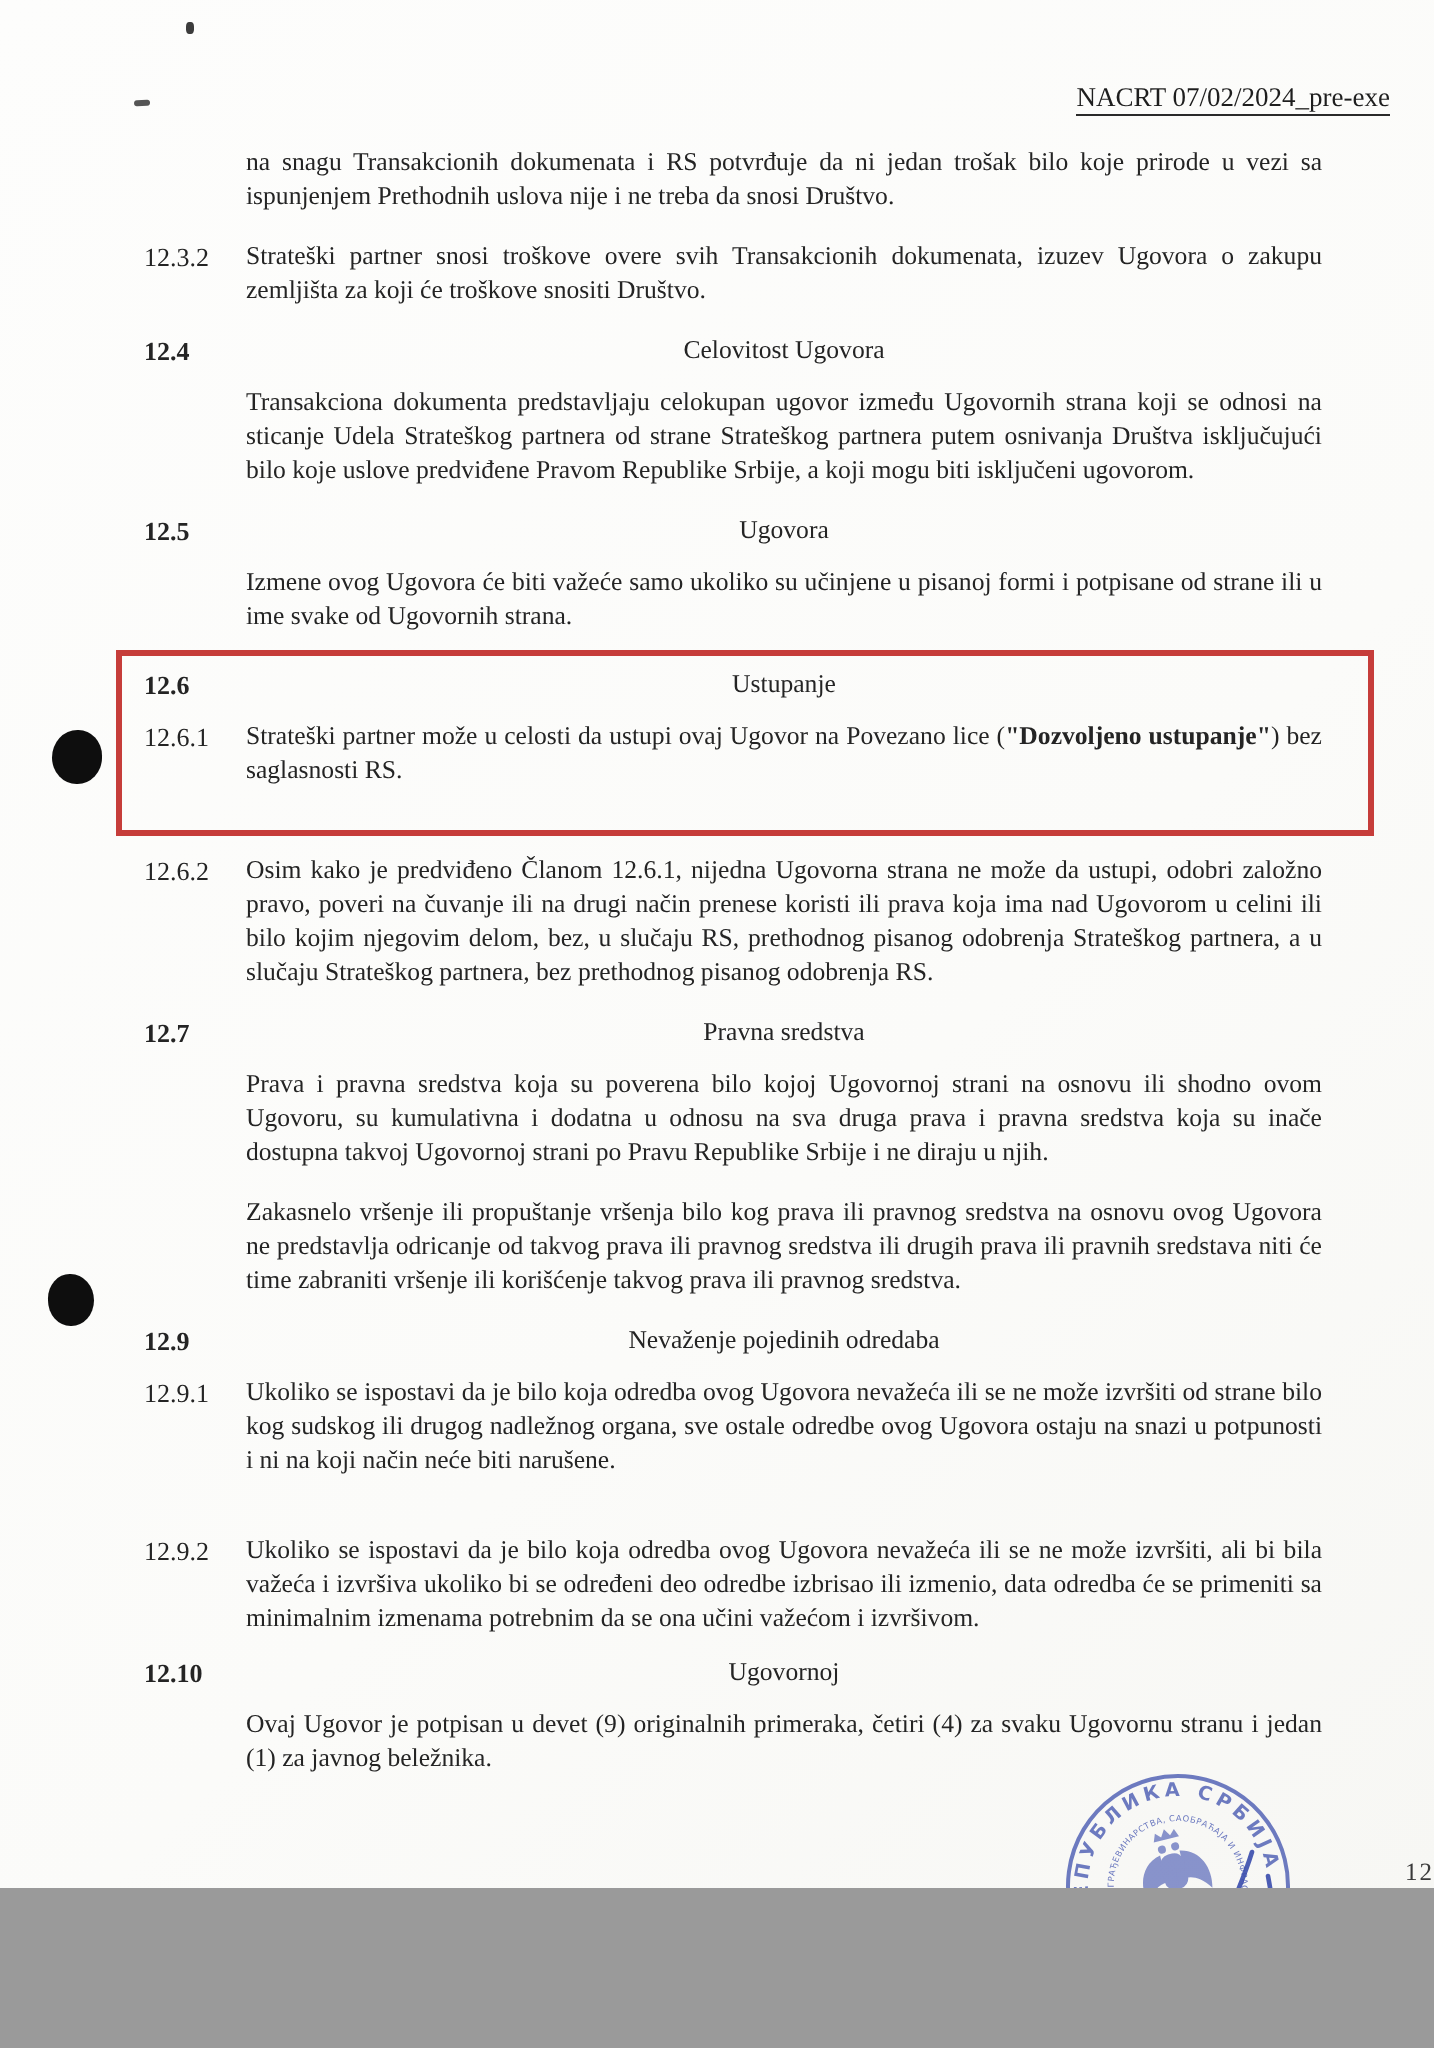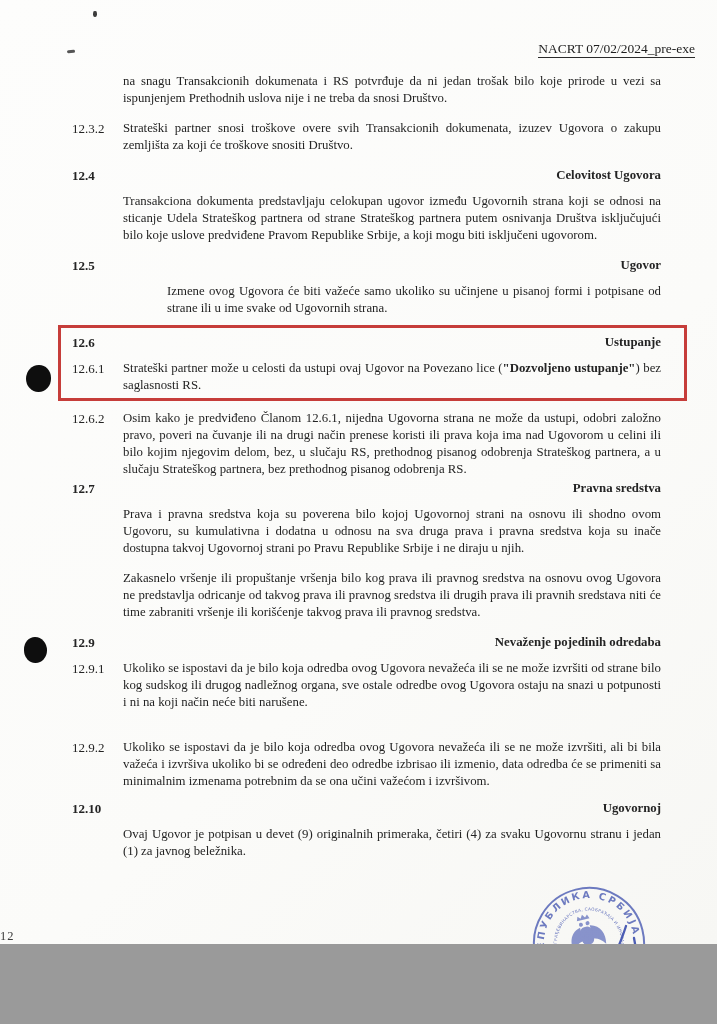--- a/index.html
+++ b/index.html
@@ -10,38 +10,38 @@
   }
   .header { position:absolute; top:41px; right:22px; font-size:13.5px; color:#1e1e1e; }
   .header .u { border-bottom:1.4px solid #2a2a2a; padding-bottom:1px; }
 
   .content { position:absolute; top:73px; left:72px; width:589px; }
   .row { display:flex; margin-bottom:13px; }
   .row.heading-row { margin-bottom:9px; }
   .num { flex:0 0 51px; width:51px; font-size:13px; line-height:17px; }
   .num.b { font-weight:bold; }
   .txt { flex:1; font-size:12.8px; line-height:17px; text-align:justify; }
-  .txt.hd { font-weight:bold; text-align:right; }
+  .txt.hd { font-weight:normal; text-align:center; }
   .bold-inline { font-weight:bold; }
 
   .highlight-box {
     border:3px solid var(--highlight-red,#c63d3a);
     margin:0 -26px 9px -14px;
-    padding:6px 23px 4px 11px;
+    padding:6px 23px 21px 11px;
   }
   .highlight-box .row:last-child { margin-bottom:0; }
 
   .hole-punch { position:absolute; background:#0e0e0e; }
   .hole-punch.top { left:26px; top:365px; width:25px; height:27px; border-radius:52% 48% 50% 50%; }
   .hole-punch.bottom { left:24px; top:637px; width:23px; height:26px; border-radius:48% 52% 50% 50%; }
 
   .artifact-dot { position:absolute; left:93px; top:11px; width:4px; height:6px; background:#3c3c3c; border-radius:40%; }
   .artifact-dash { position:absolute; left:67px; top:50px; width:8px; height:2.5px; background:#555; transform:rotate(-4deg); border-radius:2px; }
 
-  .page-number { position:absolute; top:929px; left:0; width:717px; text-align:left; font-size:12.5px; letter-spacing:1px; color:#3a3a3a; }
+  .page-number { position:absolute; top:929px; left:0; width:717px; text-align:right; font-size:12.5px; letter-spacing:1px; color:#3a3a3a; }
 
   .stamp-wrap { position:absolute; left:500px; top:870px; width:190px; height:154px; filter:blur(0.3px); }
   .stamp-ring { fill:none; stroke:var(--stamp-blue,#4e5eb4); stroke-width:2; }
   .stamp-outer-text, .stamp-city-text, .stamp-ministry-text {
     font-family:"DejaVu Sans", sans-serif; fill:var(--stamp-blue,#4e5eb4);
   }
   .stamp-outer-text { font-size:9.6px; font-weight:bold; letter-spacing:2.4px; }
   .stamp-city-text  { font-size:8.6px; font-weight:bold; letter-spacing:2px; }
   .stamp-ministry-text { font-size:4.2px; letter-spacing:0.3px; }
   .emblem { fill:var(--stamp-blue,#4e5eb4); }
@@ -79,39 +79,39 @@
       <div class="num b">12.4</div>
       <div class="txt hd">Celovitost Ugovora</div>
     </div>
     <div class="row">
       <div class="num"></div>
       <div class="txt">Transakciona dokumenta predstavljaju celokupan ugovor između Ugovornih strana koji se odnosi na sticanje Udela Strateškog partnera od strane Strateškog partnera putem osnivanja Društva isključujući bilo koje uslove predviđene Pravom Republike Srbije, a koji mogu biti isključeni ugovorom.</div>
     </div>
 
     <div class="row heading-row">
       <div class="num b">12.5</div>
-      <div class="txt hd">Ugovor</div>
+      <div class="txt hd">Ugovora</div>
     </div>
-    <div class="row" style="margin-bottom:8px;gap:44px;">
+    <div class="row" style="margin-bottom:8px;">
       <div class="num"></div>
       <div class="txt">Izmene ovog Ugovora će biti važeće samo ukoliko su učinjene u pisanoj formi i potpisane od strane ili u ime svake od Ugovornih strana.</div>
     </div>
 
     <div class="highlight-box">
       <div class="row heading-row">
         <div class="num b">12.6</div>
         <div class="txt hd">Ustupanje</div>
       </div>
       <div class="row">
         <div class="num">12.6.1</div>
         <div class="txt"><span>Strateški partner može u celosti da ustupi ovaj Ugovor na Povezano lice (</span><span class="bold-inline">"Dozvoljeno ustupanje"</span><span>) bez saglasnosti RS.</span></div>
       </div>
     </div>
 
-    <div class="row" style="margin-bottom:2px;">
+    <div class="row" style="margin-bottom:13px;">
       <div class="num">12.6.2</div>
       <div class="txt">Osim kako je predviđeno Članom 12.6.1, nijedna Ugovorna strana ne može da ustupi, odobri založno pravo, poveri na čuvanje ili na drugi način prenese koristi ili prava koja ima nad Ugovorom u celini ili bilo kojim njegovim delom, bez, u slučaju RS, prethodnog pisanog odobrenja Strateškog partnera, a u slučaju Strateškog partnera, bez prethodnog pisanog odobrenja RS.</div>
     </div>
 
     <div class="row heading-row">
       <div class="num b">12.7</div>
       <div class="txt hd">Pravna sredstva</div>
     </div>
     <div class="row">
       <div class="num"></div>

